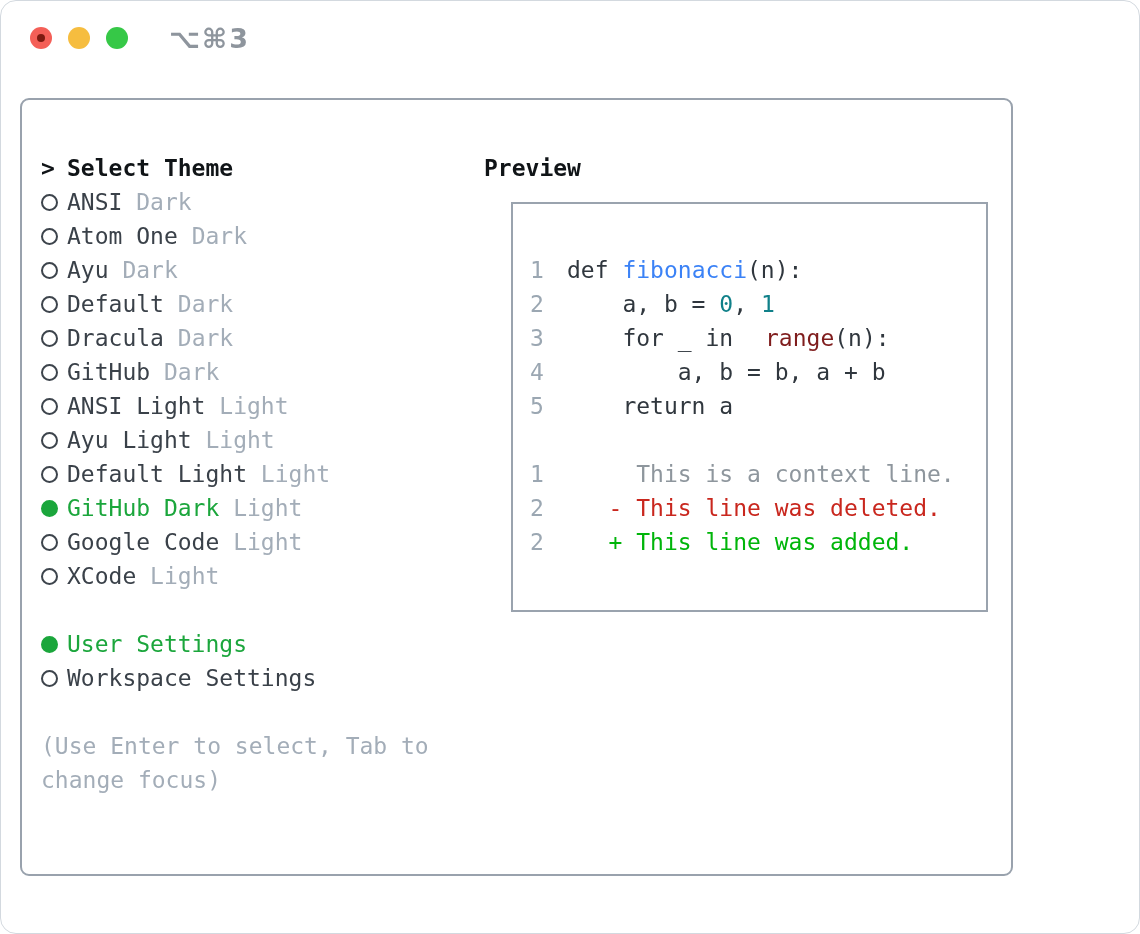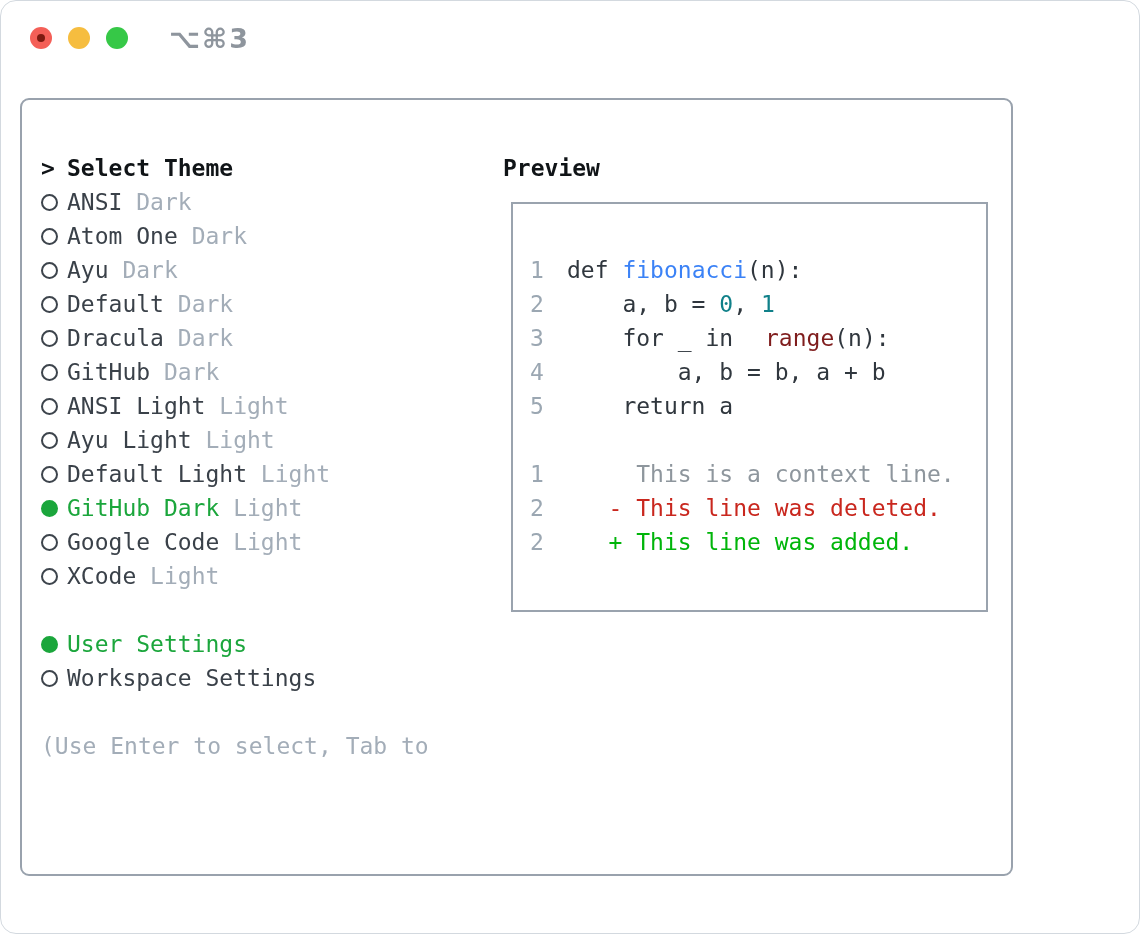--- a/index.html
+++ b/index.html
@@ -48,21 +48,21 @@
     border: 2px solid #3d444c; display: inline-block;
   }
   .radio.on { background: #1ba63c; border-color: #1ba63c; }
   .item .name { color: #3a4149; }
   .item.selected .name { color: #1ba63c; }
   .item .variant { color: #a3adb8; }
   .apply-title { color: #14181c; font-size: 23px; padding-left: 26px; }
   .hint { color: #a3adb8; font-size: 23px; }
   
   .preview-title {
-    position: absolute; left: 481px; top: 51px; height: 34px;
+    position: absolute; left: 462px; top: 51px; height: 34px;
     display: flex; align-items: center;
     font-weight: bold; color: #101417; font-size: 23px;
   }
   .preview-box {
     position: absolute; left: 489px; top: 102px; width: 477px; height: 410px;
     border: 2px solid #9aa3ae; background: #ffffff;
     padding: 49px 0 0 17px; overflow: hidden;
   }
   .code-row { height: 34px; display: flex; align-items: center; white-space: pre; font-size: 23px; }
   .lineno { display: inline-block; width: 23px; text-align: left; color: #9ba7b2; }
@@ -114,20 +114,21 @@
 
       <div class="row"></div>
 
       <div id="apply-list">
           <div class="row item selected"><span class="cell-prefix"><span class="radio on"></span></span><span class="name">User Settings</span></div>
           <div class="row item"><span class="cell-prefix"><span class="radio"></span></span><span class="name">Workspace Settings</span></div>
         </div>
 
       <div class="row"></div>
       <div class="row hint">(Use Enter to select, Tab to</div>
+      <div class="row hint">change focus)</div>
     </div>
 
     <div class="preview-title">Preview</div>
 
     <div class="preview-box" id="preview-box">
         <div class="code-row"><span class="lineno">1</span><span class="code-content"><span class="seg-code">def </span><span class="seg-func">fibonacci</span><span class="seg-code">(n):</span></span></div>
         <div class="code-row"><span class="lineno">2</span><span class="code-content"><span class="seg-code">    a, b = </span><span class="seg-num">0</span><span class="seg-code">, </span><span class="seg-num">1</span></span></div>
         <div class="code-row"><span class="lineno">3</span><span class="code-content"><span class="seg-code">    for _ in </span><span class="seg-builtin">range</span><span class="seg-code">(n):</span></span></div>
         <div class="code-row"><span class="lineno">4</span><span class="code-content"><span class="seg-code">        a, b = b, a + b</span></span></div>
         <div class="code-row"><span class="lineno">5</span><span class="code-content"><span class="seg-code">    return a</span></span></div>

